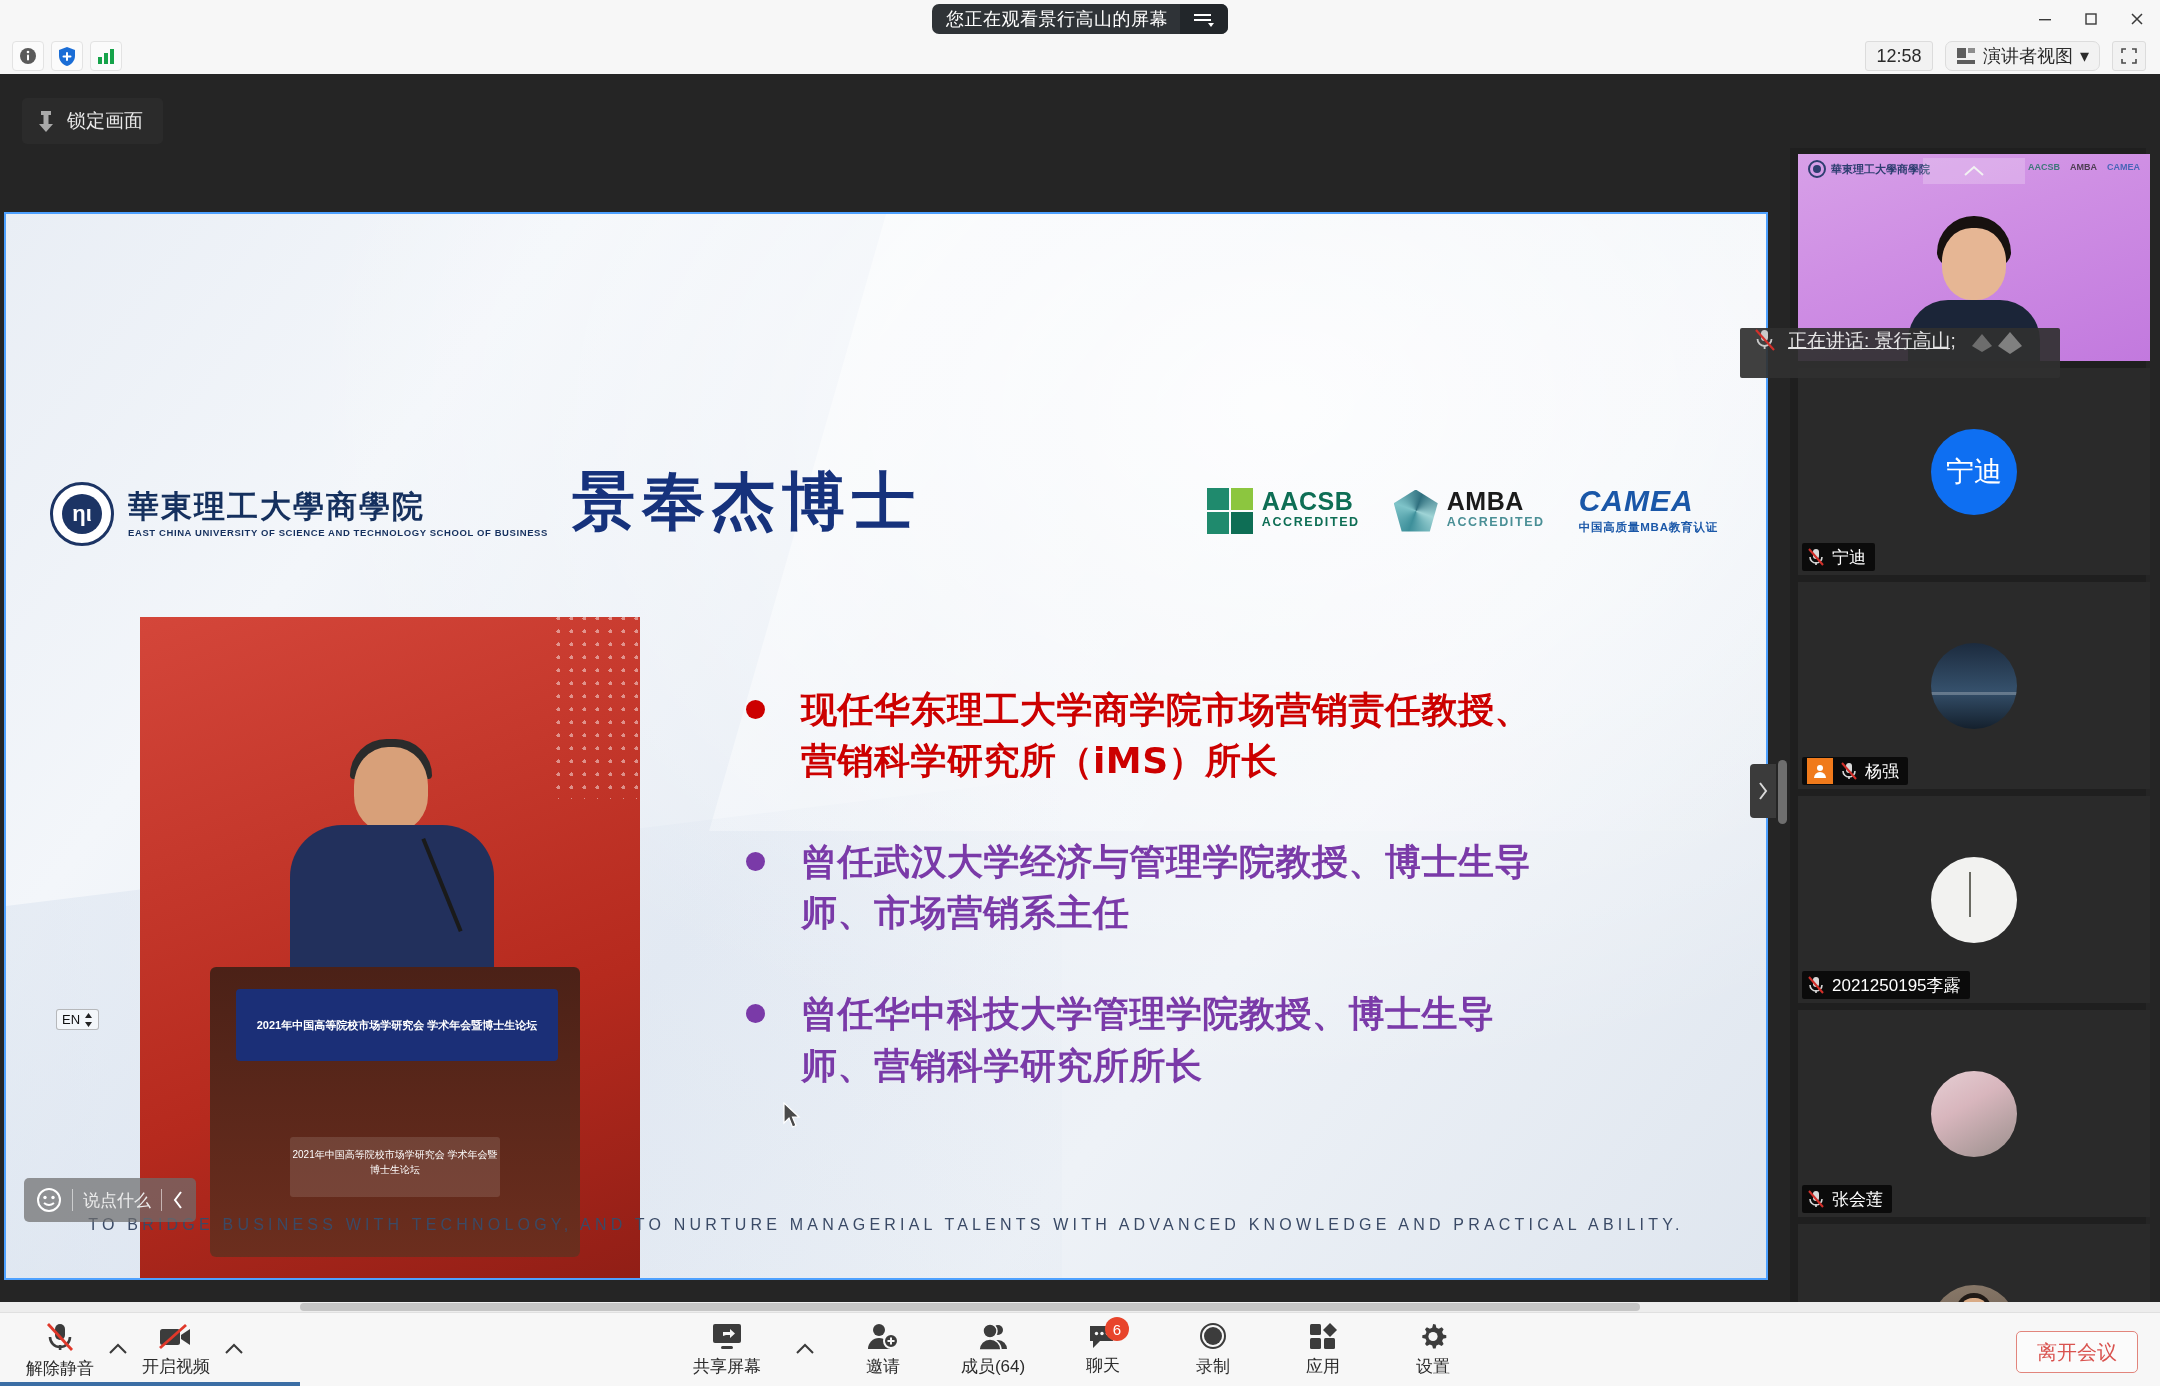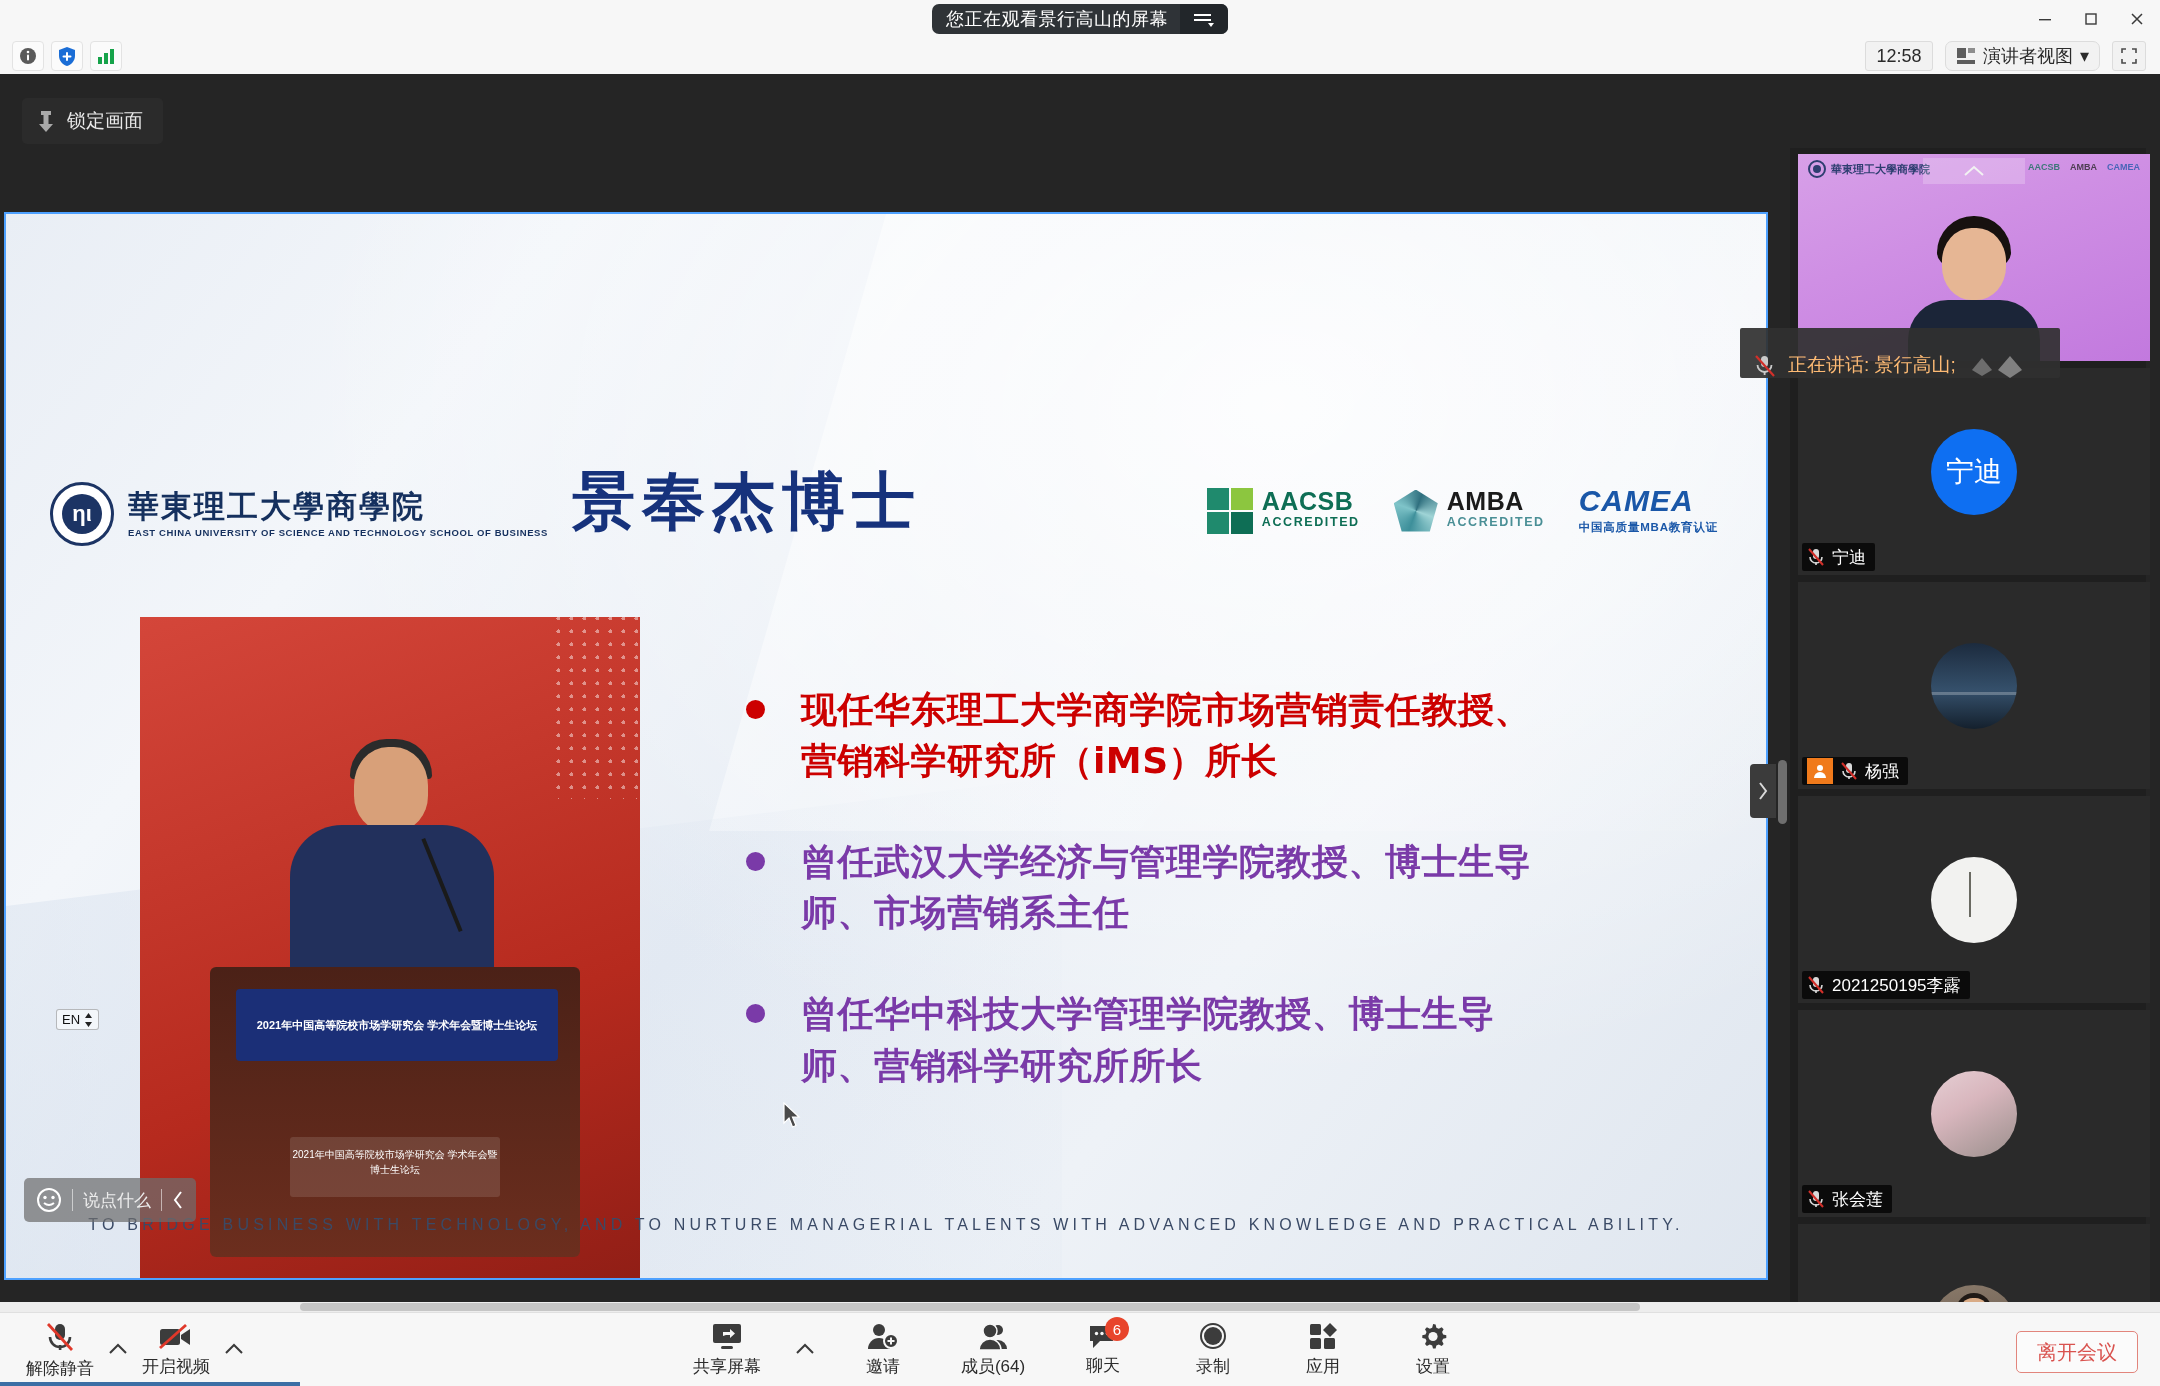--- a/index.html
+++ b/index.html
@@ -241,22 +241,22 @@
   .speaker-video .sv-head { position: absolute; left: 50%; top: 74px; transform: translateX(-50%); width: 64px; height: 72px; background: #e6b694; border-radius: 46%; }
   .speaker-video .sv-hair { position: absolute; left: 50%; top: 62px; transform: translateX(-50%); width: 74px; height: 50px; background: #17110f; border-radius: 38px 38px 14px 14px; }
   .speaker-video .sv-body { position: absolute; left: 50%; top: 146px; transform: translateX(-50%); width: 132px; height: 70px; background: #1b2538; border-radius: 40px 40px 0 0; }
   .speaker-video .sv-collapse {
     position: absolute; left: 50%; top: 4px; transform: translateX(-50%);
     width: 102px; height: 26px; background: rgba(255,255,255,.22);
     display: flex; align-items: center; justify-content: center; color: #f2f2f2;
   }
   .speak-tooltip {
     position: absolute; left: 1740px; top: 254px; height: 50px; z-index: 20;
-    background: rgba(48,48,48,.92); color: #fdba74; font-size: 19px;
-    display: flex; align-items: flex-end; gap: 12px; padding: 0 22px 0 14px; border-radius: 2px;
+    background: rgba(48,48,48,.92); color: #e5e5e5; font-size: 19px;
+    display: flex; align-items: flex-start; gap: 12px; padding: 0 22px 0 14px; border-radius: 2px; text-decoration: underline;
   }
   .tt-wave { display: flex; gap: 2px; }
 
   
   .thumb-sky {
     position: absolute; inset: 0;
     background: linear-gradient(180deg, #1c2b3e 0%, #35506b 55%, #14202d 100%);
   }
   .thumb-sky .horizon { position: absolute; left: 0; right: 0; top: 58%; height: 3px; background: rgba(255,255,255,.25); }
   .thumb-white { position: absolute; inset: 0; background: #f2f2f0; }

